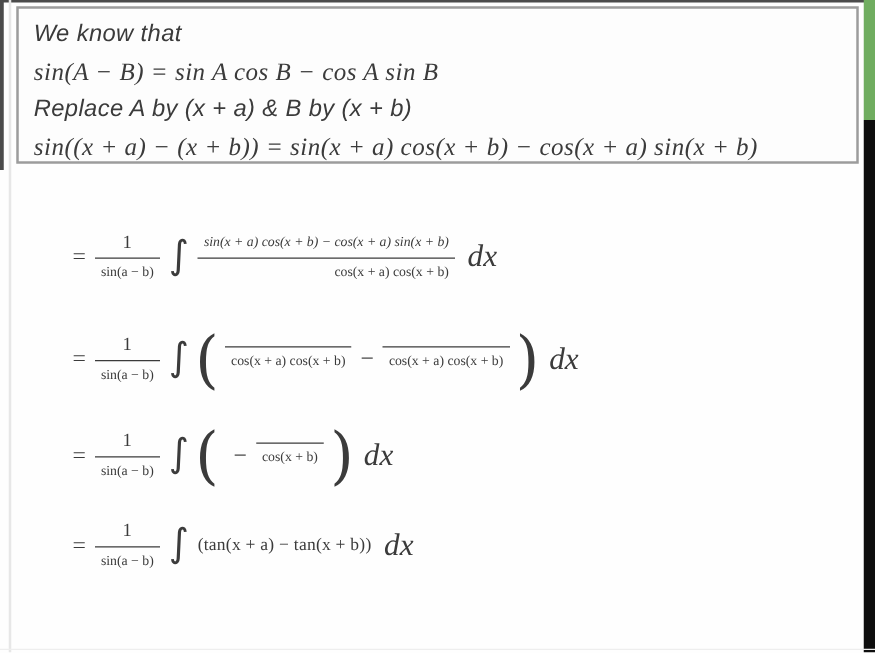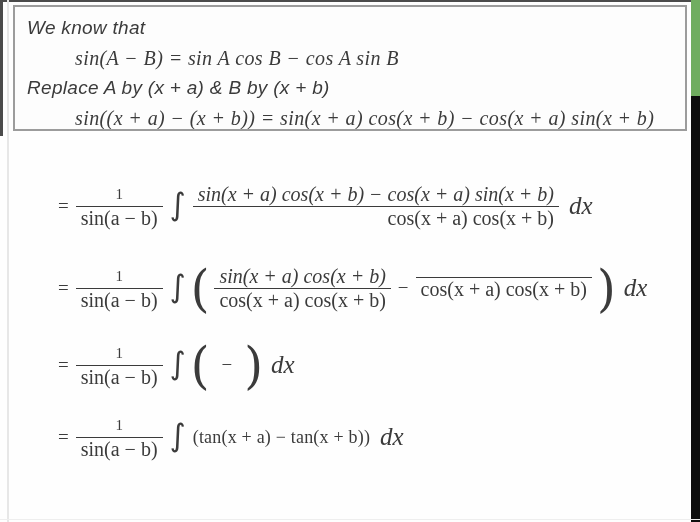--- a/index.html
+++ b/index.html
@@ -25,48 +25,48 @@
     background:#fdfdfd; box-sizing:border-box;
     padding:6px 0 0 12px; overflow:hidden;
     color:var(--text-color,#3b3b3b);
   }
   .sansline {
     font-family:"Liberation Sans", sans-serif; font-style:italic;
     font-size:19px; line-height:30px; letter-spacing:0.3px; white-space:nowrap;
   }
   .mathline {
     font-family:"Liberation Serif", serif; font-style:italic;
-    font-size:20px; line-height:30px; letter-spacing:0.4px; white-space:nowrap;margin-left:48px;
+    font-size:20px; line-height:30px; letter-spacing:0.4px; white-space:nowrap;
   }
 
   
   .eqrow {
     position:absolute; left:58px; height:56px;
     display:flex; align-items:center; gap:7px;
     color:var(--text-color,#3b3b3b); white-space:nowrap;
   }
   .eq  { font-size:19px; }
   .dx  { font-size:25px; font-style:italic; margin-left:3px; }
   .integral {
     font-family:"DejaVu Sans", sans-serif;
     font-size:31px; line-height:1; transform:translateY(-2px);
   }
   .frac { display:inline-flex; flex-direction:column; text-align:center; }
   .frac .num { padding:0 5px 2px; }
   .frac .den { border-top:1.5px solid var(--text-color,#3b3b3b); padding:2px 5px 0;text-align:right; }
-  .frac span { font-size:20px; line-height:19px; }
+  .frac span { font-size:11px; line-height:19px; }
   .coef .num { font-size:15px; }
   .it { font-style:italic; }
   .up { font-style:normal; }
   .minus { font-size:19px; }
   .bigparen {
     font-family:"DejaVu Serif", serif; font-size:48px; line-height:1;
     transform:scaleY(1.05); margin:0 -2px; font-weight:400;
   }
-  .body-up { font-size:18px; font-style:normal; letter-spacing:0.2px; }
+  .body-up { font-size:14px; font-style:normal; letter-spacing:0.2px; }
 </style>
 </head>
 <body>
 
 <div class="canvas">
 
   <div class="top-line"></div>
   <div class="left-dark"></div>
   <div class="faint-line"></div>
   <div class="green-strip"></div>
@@ -96,21 +96,20 @@
 
   <div class="eqrow" style="top:260px">
     <span class="eq">=</span>
     <span class="frac coef">
       <span class="num up">1</span>
       <span class="den up">sin(a − b)</span>
     </span>
     <span class="integral">∫</span>
     <span class="bigparen">(</span>
     <span class="frac">
-      <span class="num it">sin(x + a) cos(x + b)</span>
       <span class="den up">cos(x + a) cos(x + b)</span>
     </span>
     <span class="minus">−</span>
     <span class="frac">
       <span class="den up">cos(x + a) cos(x + b)</span>
     </span>
     <span class="bigparen">)</span>
     <span class="dx">dx</span>
   </div>
 
@@ -119,20 +118,21 @@
     <span class="frac coef">
       <span class="num up">1</span>
       <span class="den up">sin(a − b)</span>
     </span>
     <span class="integral">∫</span>
     <span class="bigparen">(</span>
     <span class="frac">
     </span>
     <span class="minus">−</span>
     <span class="frac">
+      <span class="den up">cos(x + b)</span>
     </span>
     <span class="bigparen">)</span>
     <span class="dx">dx</span>
   </div>
 
   <div class="eqrow" style="top:409px">
     <span class="eq">=</span>
     <span class="frac coef">
       <span class="num up">1</span>
       <span class="den up">sin(a − b)</span>

